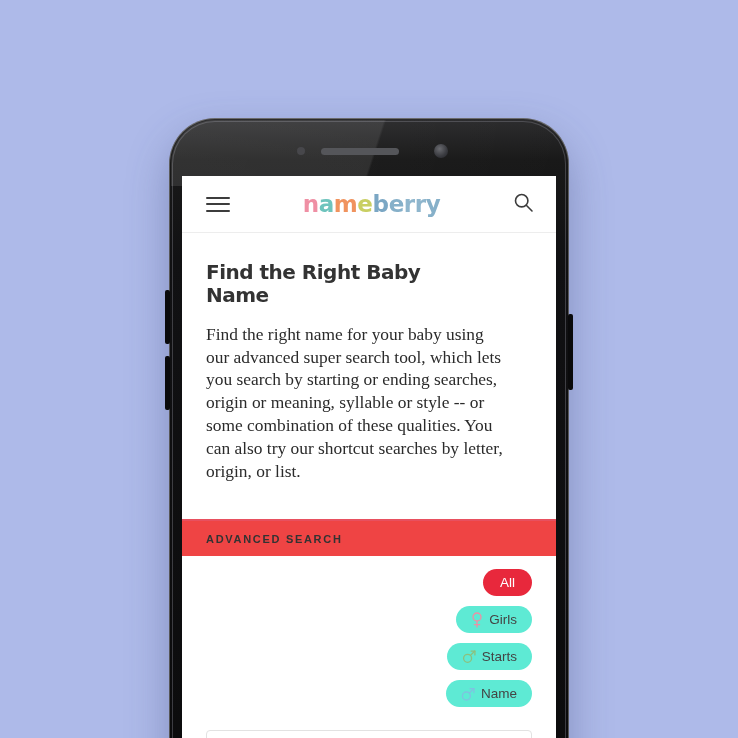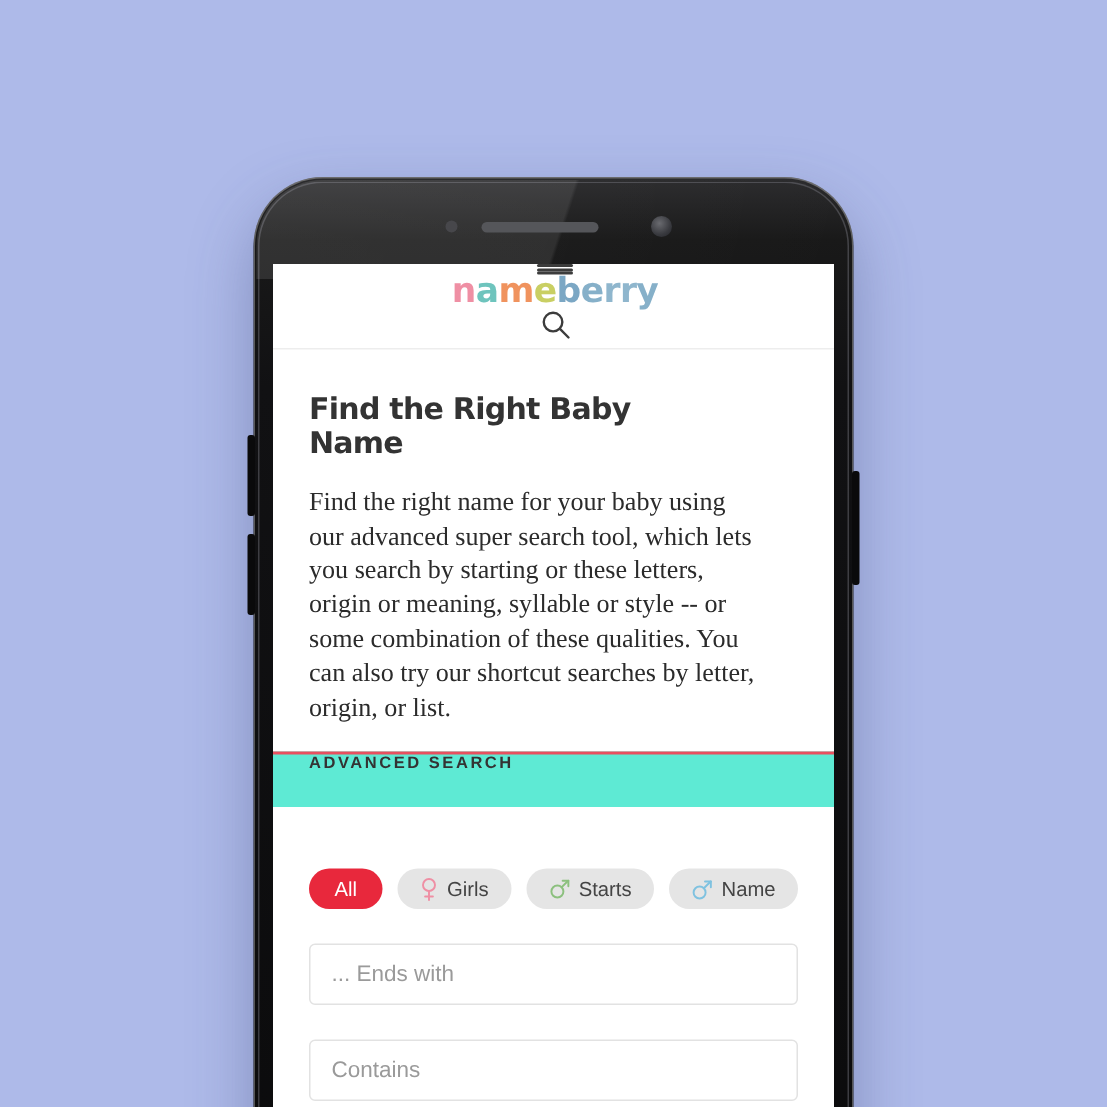--- a/index.html
+++ b/index.html
@@ -106,21 +106,20 @@
 
   
   .app-header {
     height: 57px;
     display: flex;
     align-items: center;
     justify-content: space-between;
     padding: 0 22px 0 24px;
     border-bottom: 1px solid #ededed;
     background: #fff;
-    flex-direction: column;
   }
 
   .hamburger {
     width: 24px;
     height: 15px;
     display: flex;
     flex-direction: column;
     justify-content: space-between;
     cursor: pointer;
   }
@@ -165,53 +164,54 @@
     font-family: "Liberation Serif", serif;
     font-size: 17.4px;
     line-height: 1.31;
     color: #2b2b2b;
     margin-top: 15px;
     max-width: 300px;
   }
 
   
   .adv-band {
-    margin-top: 19px;
+    margin-top: 37px;
     margin-left: -24px;
     margin-right: -24px;
     padding: 0 24px;
     height: 37px;
     display: flex;
-    align-items: flex-start;
-    background: #5eead4;
+    align-items: center;
+    background: #ef4444;
     border-top: 2px solid #e8505f;
   }
   .adv-band-label {
     font-family: "Liberation Sans", sans-serif;
     font-size: 11px;
     font-weight: 700;
     letter-spacing: 1.7px;
     color: #333333;
   }
 
   
   .pills {
     display: flex;
     align-items: flex-end;
     gap: 10px;
-    margin-top: 41px;
+    margin-top: 13px;
+    flex-direction: column;
   }
   .pill {
     display: inline-flex;
     align-items: center;
     gap: 6px;
     height: 27px;
     padding: 0 15px;
     border-radius: 14px;
-    background: #e5e5e5;
+    background: #5eead4;
     color: #444444;
     font-size: 13.5px;
     font-family: "Liberation Sans", sans-serif;
     cursor: pointer;
     white-space: nowrap;
   }
   .pill.active {
     background: #e8283c;
     color: #ffffff;
     font-weight: 400;
@@ -275,21 +275,21 @@
           <circle cx="8.7" cy="8.7" r="6.2" stroke="#3c3c3c" stroke-width="1.6"></circle>
           <line x1="13.3" y1="13.3" x2="19" y2="19" stroke="#3c3c3c" stroke-width="1.6" stroke-linecap="round"></line>
         </svg>
       </div>
     </div>
 
     <div class="content">
 
       <h1 class="page-title">Find the Right Baby Name</h1>
 
-      <p class="page-desc">Find the right name for your baby using our advanced super search tool, which lets you search by starting or these letters, origin or meaning, syllable or style -- or some combination of these qualities. You can also try our shortcut searches by letter, origin, or list.</p>
+      <p class="page-desc">Find the right name for your baby using our advanced super search tool, which lets you search by starting or ending searches, origin or meaning, syllable or style -- or some combination of these qualities. You can also try our shortcut searches by letter, origin, or list.</p>
 
       <div class="adv-band">
         <span class="adv-band-label">ADVANCED SEARCH</span>
       </div>
 
       <div class="pills">
 
         <div class="pill active">
           <span>All</span>
         </div>

